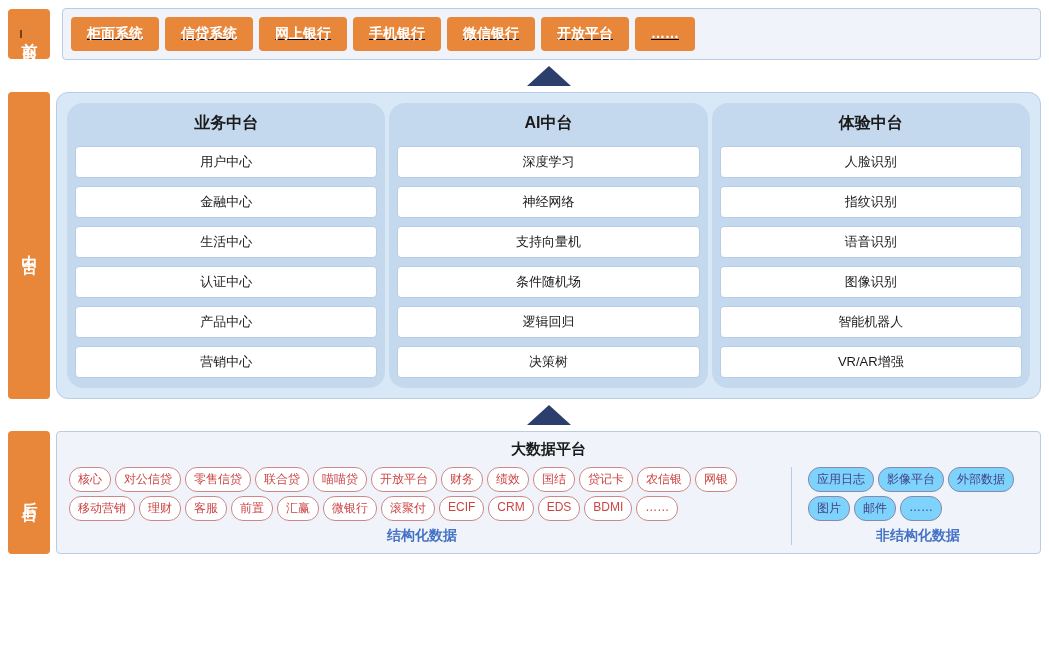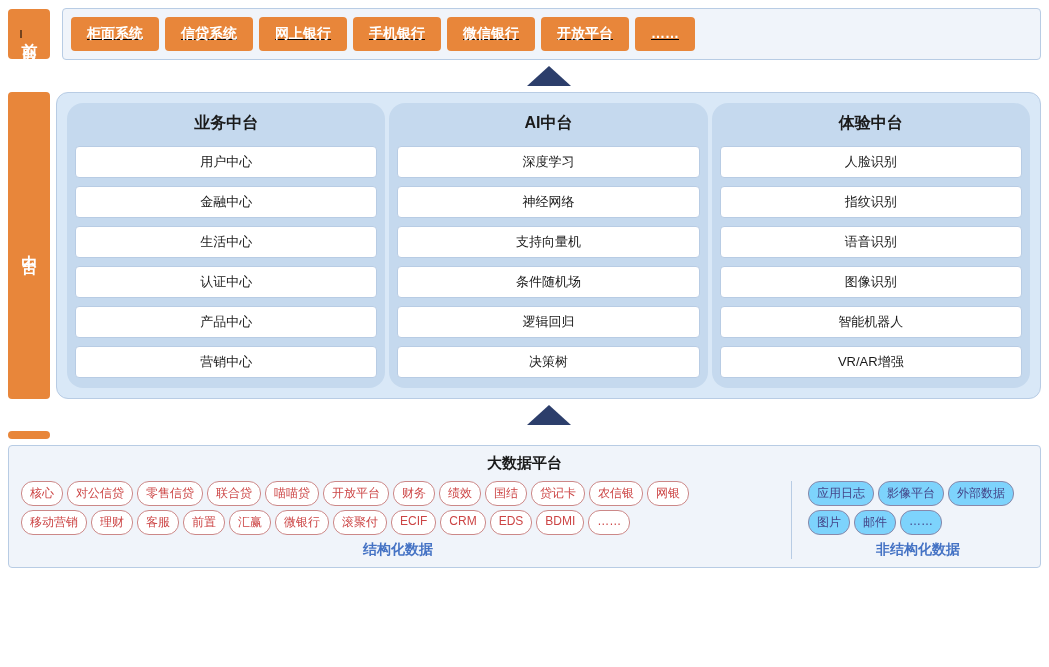--- a/index.html
+++ b/index.html
@@ -150,21 +150,20 @@
       font-size: 13px;
       color: #1a1a1a;
       width: 100%;
     }
 
     
     .houtai-row {
       display: flex;
       align-items: stretch;
       gap: 6px;
-      flex-direction: column;
     }
     .houtai-content {
       flex: 1;
       background: #f0f4fa;
       border: 1px solid #b8cce4;
       border-radius: 4px;
       padding: 8px 12px;
       position: relative;
     }
     .houtai-title {

